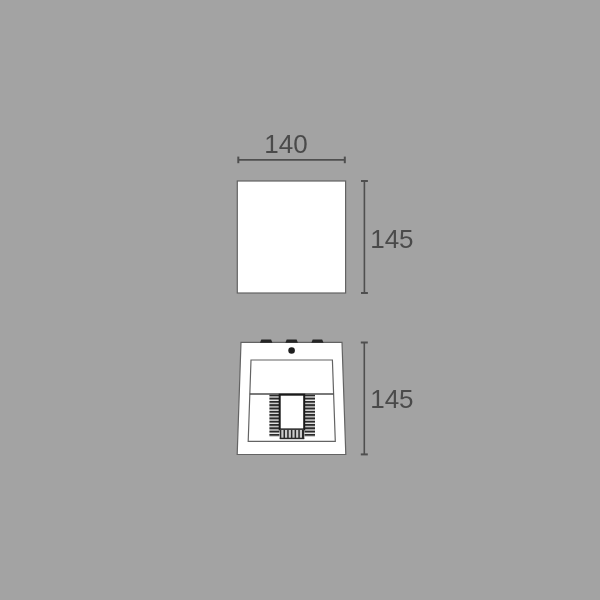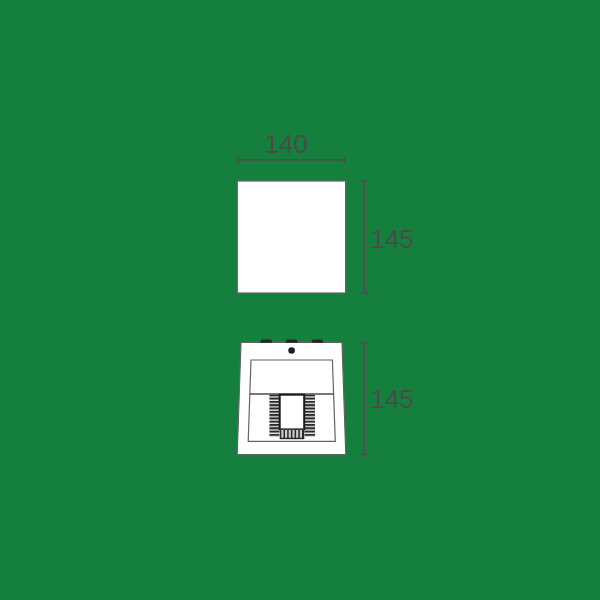--- a/index.html
+++ b/index.html
@@ -1,16 +1,16 @@
 <!DOCTYPE html>
 <html><head>
 <meta charset="utf-8">
 <style>
   html,body{margin:0;padding:0;background:#ffffff;}
-  .wrap{width:600px;height:600px;position:relative;background:#15803d;}
+  .wrap{width:600px;height:600px;position:relative;background:#a3a3a3;}
   svg{position:absolute;left:0;top:0;}
   text{font-family:"Liberation Sans", sans-serif;fill:#4a4a4a;}
 </style>
 </head>
 <body>
 <div class="wrap">
 <svg width="600" height="600" viewBox="0 0 600 600">
   <defs>
     <pattern id="fins" x="0" y="394.3" width="4" height="3.3" patternUnits="userSpaceOnUse">
       <rect x="0" y="0" width="4" height="3.3" fill="#e8e8e8"></rect>

